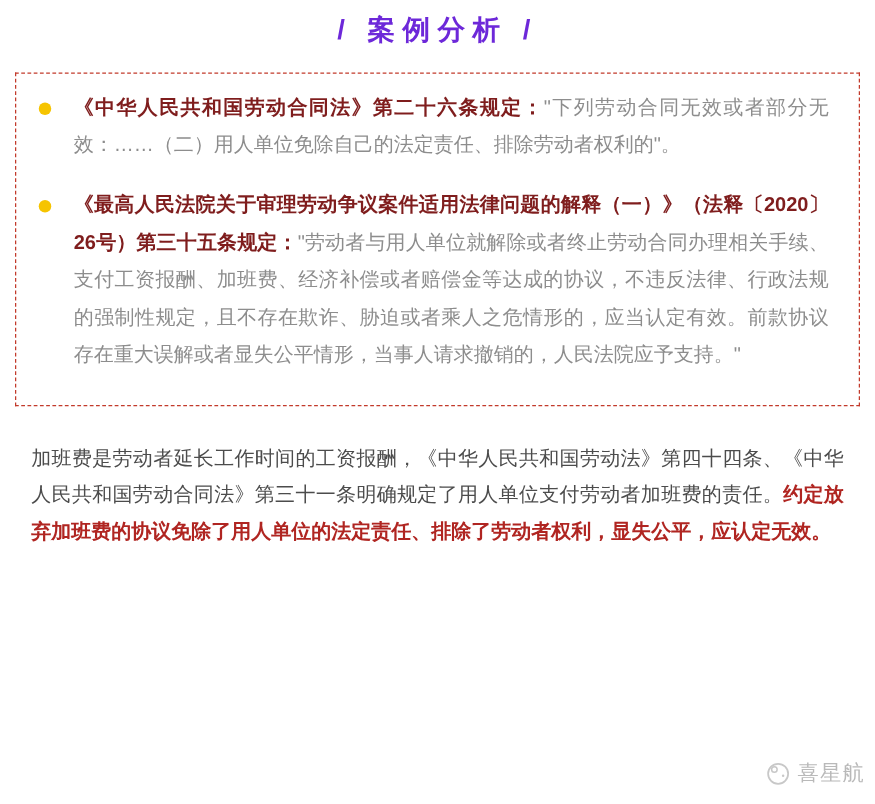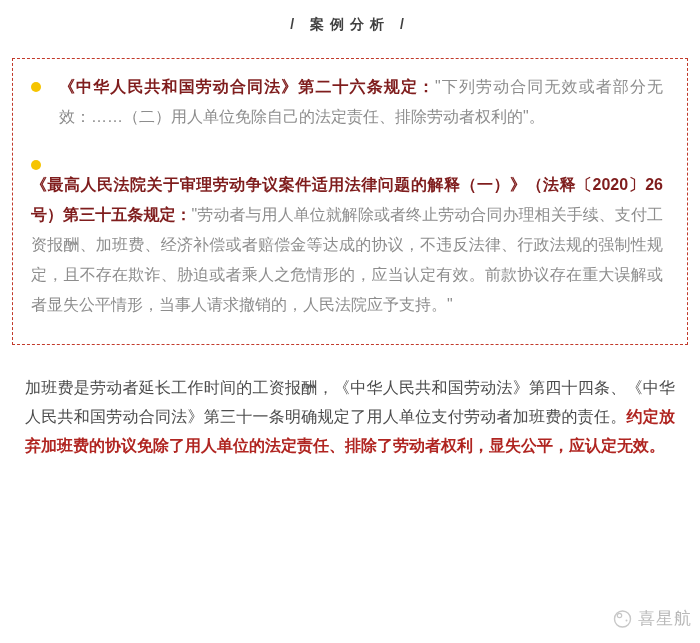--- a/index.html
+++ b/index.html
@@ -7,42 +7,42 @@
     width:700px; height:643px;
     background:#ffffff;
     font-family:"Liberation Sans","DejaVu Sans",sans-serif;
     color:#4c4c4c;
     position:relative;
     overflow:hidden;
   }
   .page-title {
     margin:9px 0 0;
     text-align:center;
-    font-size:14px;
+    font-size:22px;
     font-weight:bold;
-    color:#404040;
+    color:#6d28d9;
     letter-spacing:6px;
     line-height:30px;
   }
   .para {
     margin:0 25px;
     font-size:16px;
     line-height:29px;
     text-align:justify;
     color:#4c4c4c;
   }
   .intro { margin-top:23px; }
   .law-box {
     margin:19px 12px 0;
     border:1px dashed #c23a2b;
     padding:13px 24px 24px 18px;
     background:#ffffff;
   }
   .law-item { display:flex; align-items:flex-start; }
-  .law-item + .law-item { margin-top:18px;flex-direction:column; }
+  .law-item + .law-item { margin-top:18px; }
   .dot {
     flex:0 0 10px;
     width:10px; height:10px;
     border-radius:50%;
     background:#f6c400;
     margin:10px 18px 0 0;
   }
   .law-text {
     margin:0;
     font-size:16px;

